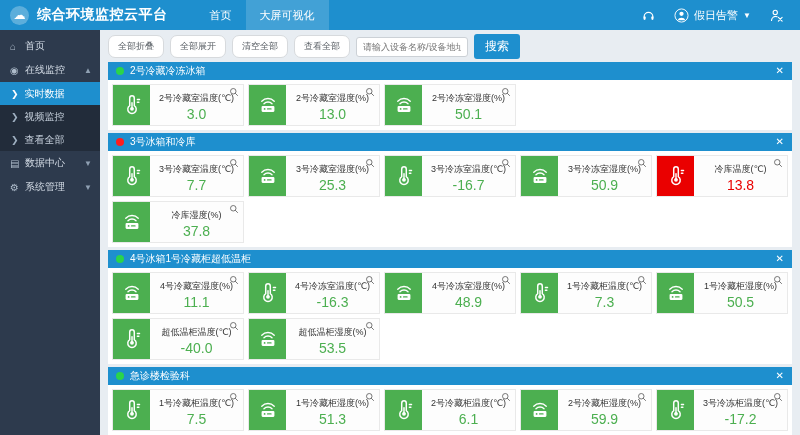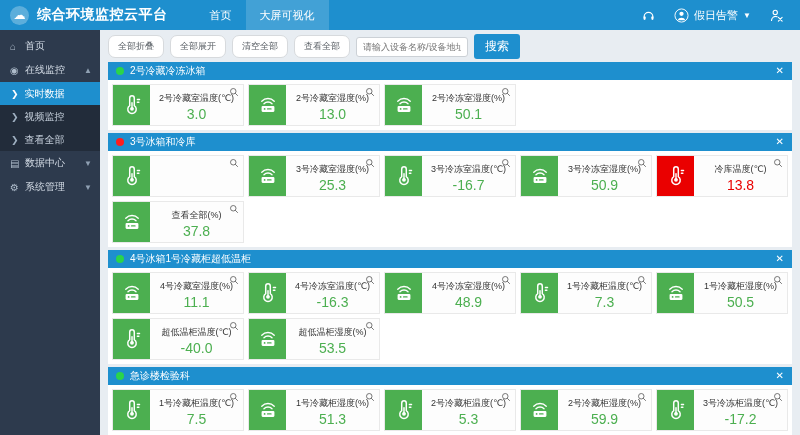--- a/index.html
+++ b/index.html
@@ -233,20 +233,24 @@
             <div class="card-ic">
               <svg viewBox="0 0 24 24">
                 <g fill="none" stroke="#fff" stroke-width="1.6" stroke-linecap="round">
                   <path d="M9.5 4.5a2.5 2.5 0 0 1 5 0v8.2a4.6 4.6 0 1 1-5 0z"></path>
                   <path d="M12 9.5v5.5"></path>
                   <path d="M17.9 6h2.3M17.9 9h1.6"></path>
                 </g>
                 <circle cx="12" cy="16.2" r="2.1" fill="#fff"></circle>
               </svg>
             </div>
+            <div class="card-main">
+              <div class="card-label">3号冷藏室温度(℃)</div>
+              <div class="card-value">7.7</div>
+            </div>
             <span class="card-zoom">
               <svg viewBox="0 0 20 20">
                 <circle cx="8.5" cy="8.5" r="5.5" fill="none" stroke="#666" stroke-width="1.8"></circle>
                 <path d="M12.8 12.8l4.3 4.3" stroke="#666" stroke-width="1.8" stroke-linecap="round"></path>
               </svg>
             </span>
           </div>
           <div class="card">
             <div class="card-ic">
               <svg viewBox="0 0 24 24">
@@ -343,21 +347,21 @@
                 <g fill="none" stroke="#fff" stroke-width="1.5" stroke-linecap="round">
                   <path d="M7.6 10.6a6.2 6.2 0 0 1 8.8 0"></path>
                   <path d="M5.2 7.8a9.6 9.6 0 0 1 13.6 0"></path>
                 </g>
                 <rect x="5" y="13" width="14" height="6.6" rx="1.2" fill="#fff"></rect>
                 <circle cx="8.3" cy="16.3" r="1" fill="#4caf50"></circle>
                 <rect x="10.8" y="15.6" width="5.2" height="1.4" rx="0.7" fill="#4caf50"></rect>
               </svg>
             </div>
             <div class="card-main">
-              <div class="card-label">查看全部(%)</div>
+              <div class="card-label">冷库湿度(%)</div>
               <div class="card-value">37.8</div>
             </div>
             <span class="card-zoom">
               <svg viewBox="0 0 20 20">
                 <circle cx="8.5" cy="8.5" r="5.5" fill="none" stroke="#666" stroke-width="1.8"></circle>
                 <path d="M12.8 12.8l4.3 4.3" stroke="#666" stroke-width="1.8" stroke-linecap="round"></path>
               </svg>
             </span>
           </div>
         </div>
@@ -587,21 +591,21 @@
                 <g fill="none" stroke="#fff" stroke-width="1.6" stroke-linecap="round">
                   <path d="M9.5 4.5a2.5 2.5 0 0 1 5 0v8.2a4.6 4.6 0 1 1-5 0z"></path>
                   <path d="M12 9.5v5.5"></path>
                   <path d="M17.9 6h2.3M17.9 9h1.6"></path>
                 </g>
                 <circle cx="12" cy="16.2" r="2.1" fill="#fff"></circle>
               </svg>
             </div>
             <div class="card-main">
               <div class="card-label">2号冷藏柜温度(℃)</div>
-              <div class="card-value">5.3</div>
+              <div class="card-value">6.1</div>
             </div>
             <span class="card-zoom">
               <svg viewBox="0 0 20 20">
                 <circle cx="8.5" cy="8.5" r="5.5" fill="none" stroke="#666" stroke-width="1.8"></circle>
                 <path d="M12.8 12.8l4.3 4.3" stroke="#666" stroke-width="1.8" stroke-linecap="round"></path>
               </svg>
             </span>
           </div>
           <div class="card">
             <div class="card-ic">

